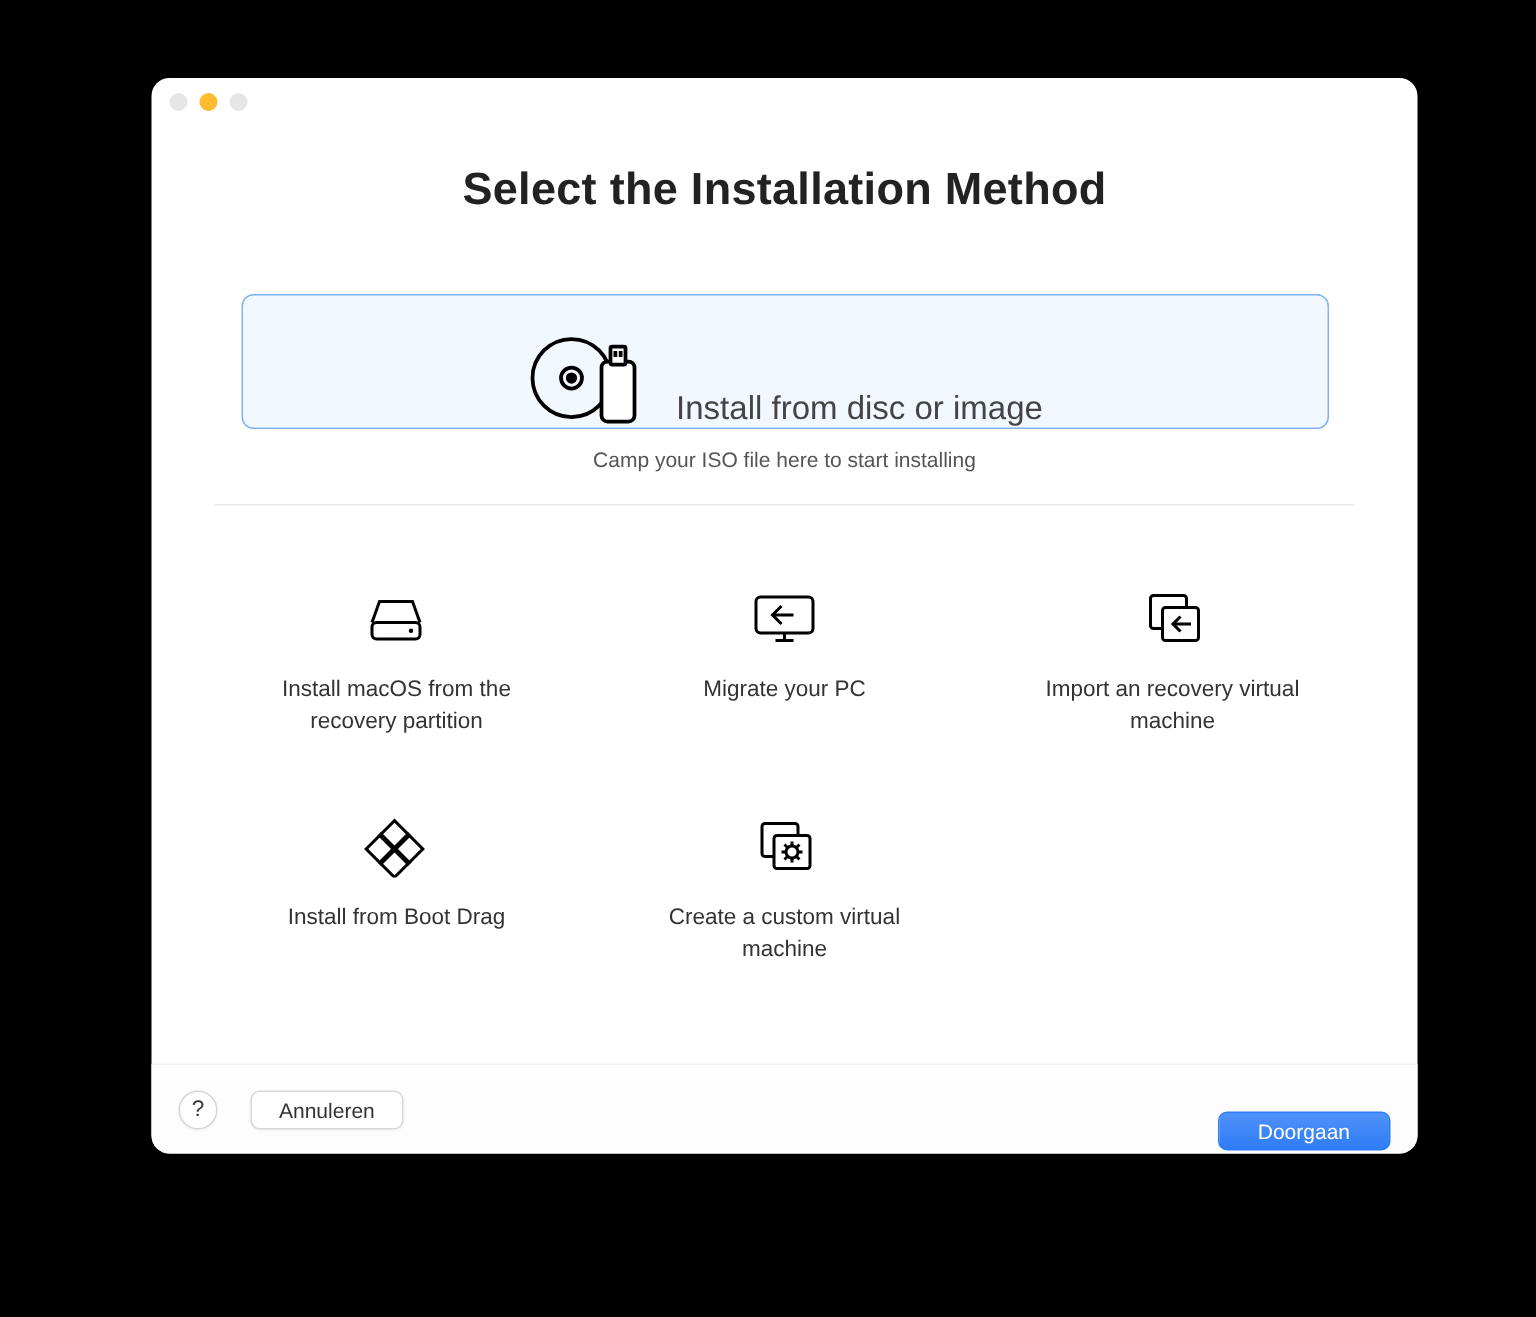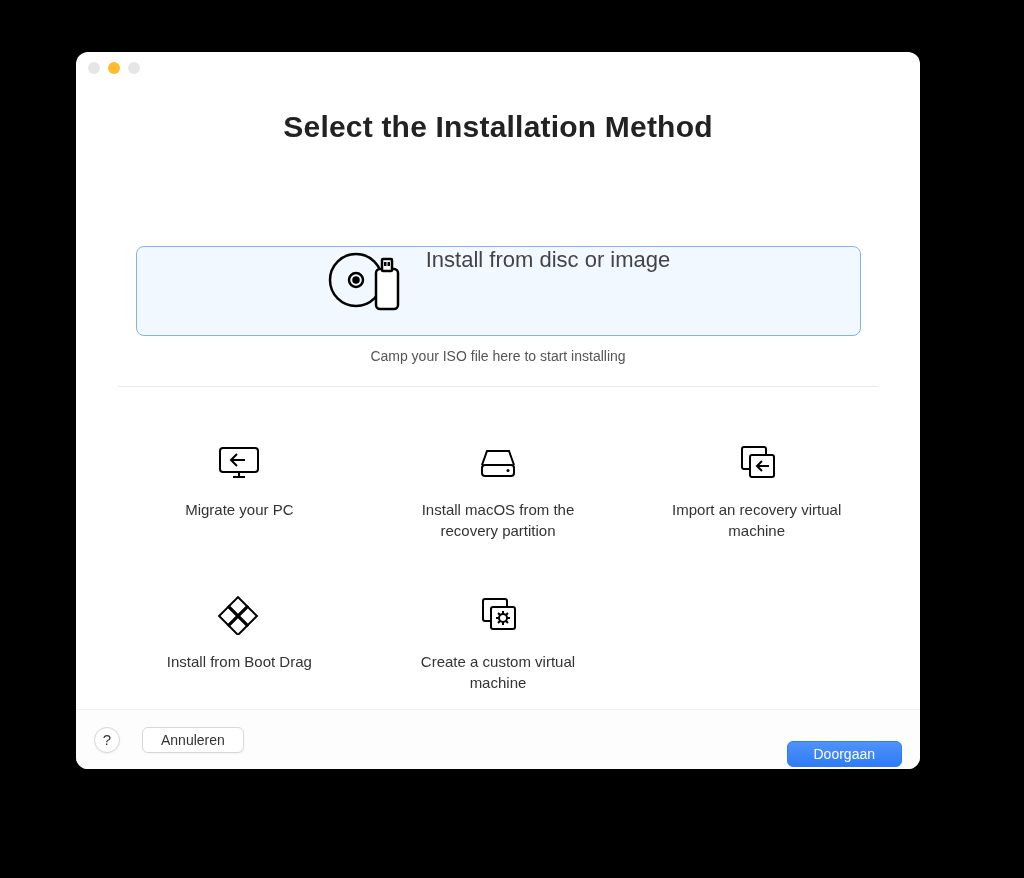--- a/index.html
+++ b/index.html
@@ -2,21 +2,21 @@
 <html><head>
   <meta charset="utf-8">
   <style>
     * { margin:0; padding:0; box-sizing:border-box; }
     body {
       font-family: -apple-system, BlinkMacSystemFont, "Segoe UI", Helvetica, Arial, sans-serif;
       width:1024px; height:878px;
       background:#000; overflow:hidden;
     }
     .window {
-      position:absolute; left:76px; top:52px;
+      position:absolute; left:101px; top:52px;
       width:844px; height:717px;
       background:#fff; border-radius:12px;
       box-shadow:0 20px 60px rgba(0,0,0,.4);
       display:flex; flex-direction:column;
     }
     .titlebar {
       height:32px; display:flex; align-items:center; padding-left:12px; gap:8px;
     }
     .traffic { width:12px; height:12px; border-radius:50%; }
     .t-close    { background:#e6e6e6; }
@@ -26,25 +26,25 @@
     .content {
       flex:1; padding:12px 50px 0 50px;
       display:flex; flex-direction:column; align-items:center;
     }
     .title {
       font-size:30px; font-weight:700; color:#222; letter-spacing:.2px;
       margin-top:14px;
     }
 
     .blue-box {
-      margin-top:102px;
+      margin-top:52px;
       width:725px; height:90px;
       background:#f2f8ff;
       border:1px solid #7fb3f0; border-radius:8px;
-      display:flex; align-items:flex-start; justify-content:center; gap:22px;
+      display:flex; align-items:flex-end; justify-content:center; gap:22px;
       cursor:pointer;
     }
     .blue-box .label {
       font-size:22px; font-weight:400; color:#444;
     }
     .hint {
       margin-top:12px; font-size:14px; color:#555;
     }
     .separator {
       width:760px; height:1px; background:#e9e9e9; margin-top:22px;
@@ -135,40 +135,40 @@
 
     <div class="hint">Camp your ISO file here to start installing</div>
 
     <div class="separator"></div>
 
     <div class="grid">
 
       <div class="option">
         <span class="icon-wrap">
           <svg width="44" height="40" viewBox="0 0 44 40" fill="none" stroke="#000" stroke-width="2">
+            <path d="M6 22 L11 8 H33 L38 22"></path>
+            <rect x="6" y="22" width="32" height="11" rx="3"></rect>
+            <circle cx="32" cy="27.5" r="1.5" fill="#000" stroke="none"></circle>
+          </svg>
+        </span>
+        <div class="olabel">Install macOS from the recovery partition</div>
+      </div>
+
+      <div class="option">
+        <span class="icon-wrap">
+          <svg width="44" height="40" viewBox="0 0 44 40" fill="none" stroke="#000" stroke-width="2">
             <rect x="3" y="5" width="38" height="24" rx="3"></rect>
             <line x1="16" y1="34" x2="28" y2="34"></line>
             <line x1="22" y1="29" x2="22" y2="34"></line>
 
             <line x1="14" y1="17" x2="28" y2="17"></line>
             <polyline points="20,11 14,17 20,23"></polyline>
           </svg>
         </span>
         <div class="olabel">Migrate your PC</div>
-      </div>
-
-      <div class="option">
-        <span class="icon-wrap">
-          <svg width="44" height="40" viewBox="0 0 44 40" fill="none" stroke="#000" stroke-width="2">
-            <path d="M6 22 L11 8 H33 L38 22"></path>
-            <rect x="6" y="22" width="32" height="11" rx="3"></rect>
-            <circle cx="32" cy="27.5" r="1.5" fill="#000" stroke="none"></circle>
-          </svg>
-        </span>
-        <div class="olabel">Install macOS from the recovery partition</div>
       </div>
 
       <div class="option">
         <span class="icon-wrap">
           <svg width="44" height="40" viewBox="0 0 44 40" fill="none" stroke="#000" stroke-width="2">
             <rect x="7" y="4" width="24" height="22" rx="2"></rect>
             <rect x="15" y="12" width="24" height="22" rx="2" fill="#fff"></rect>
             <line x1="22" y1="23" x2="34" y2="23"></line>
             <polyline points="27,18 22,23 27,28"></polyline>
           </svg>

